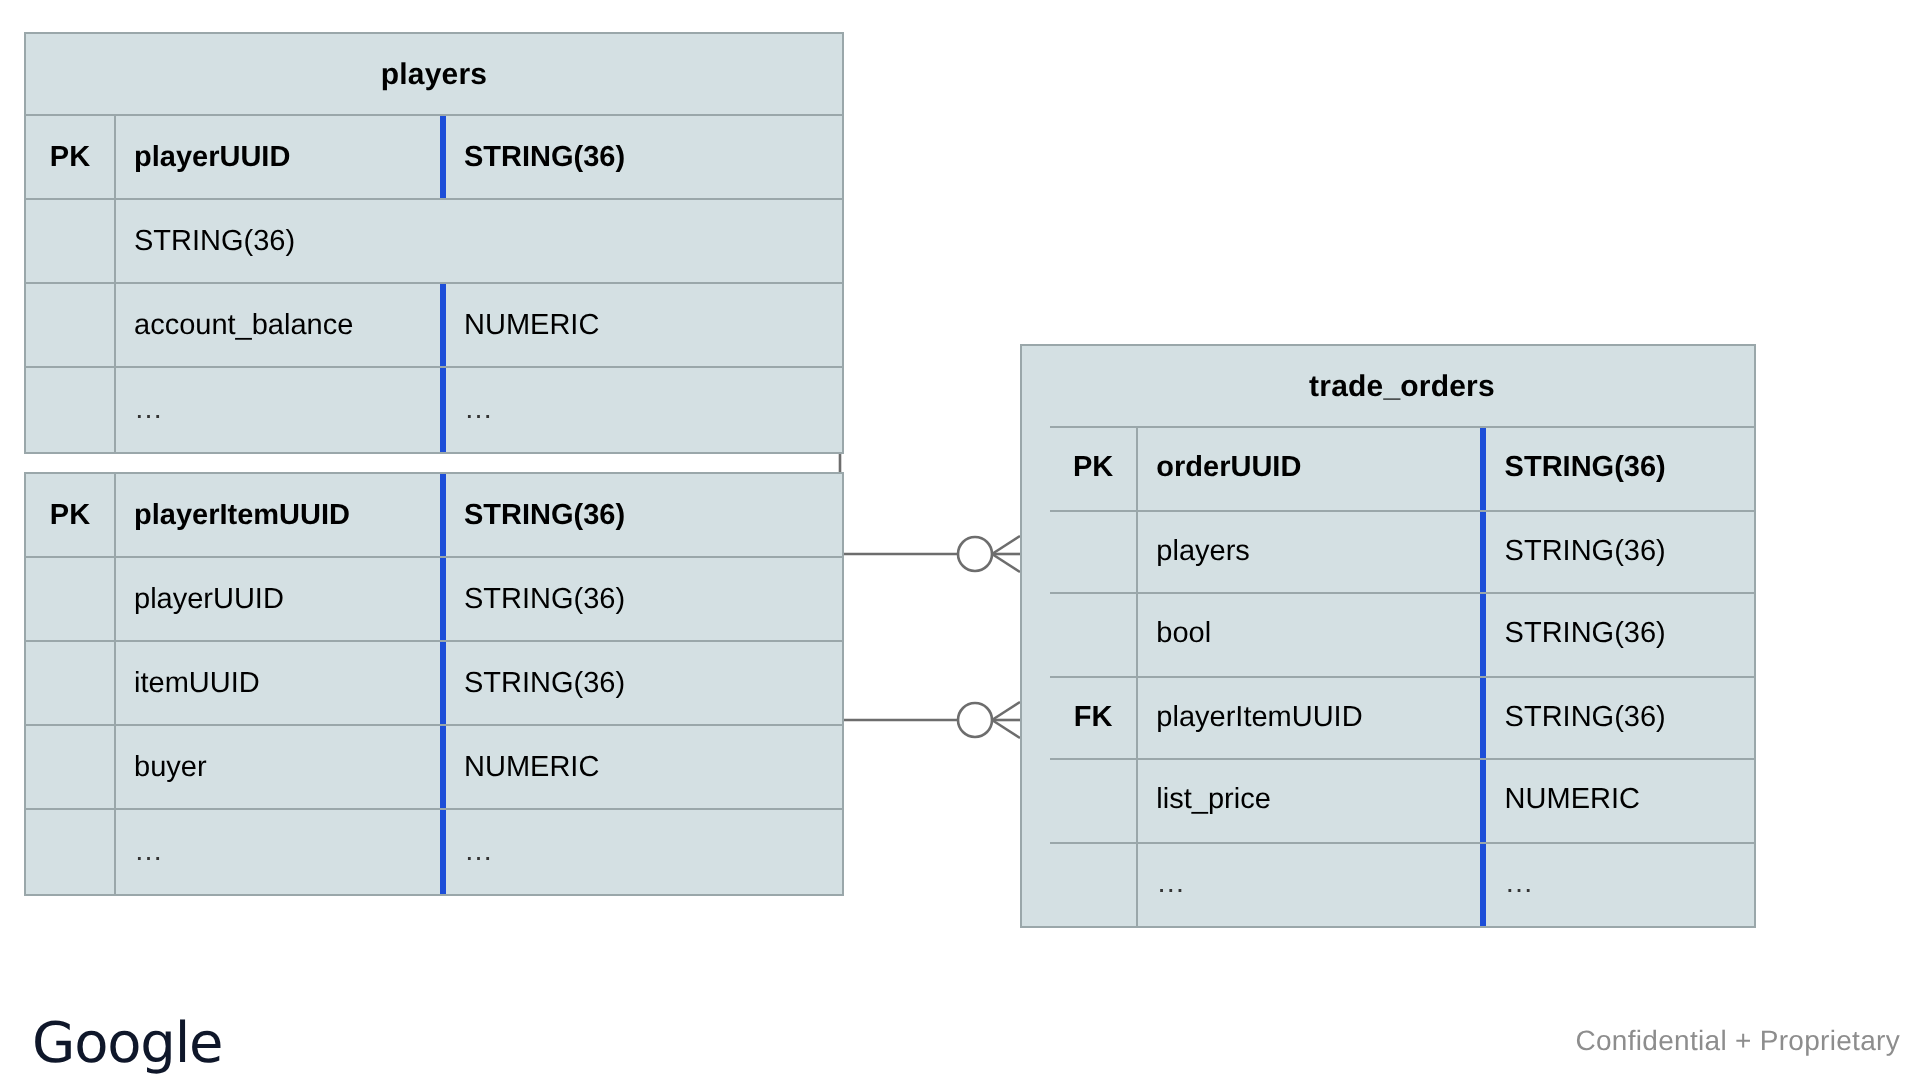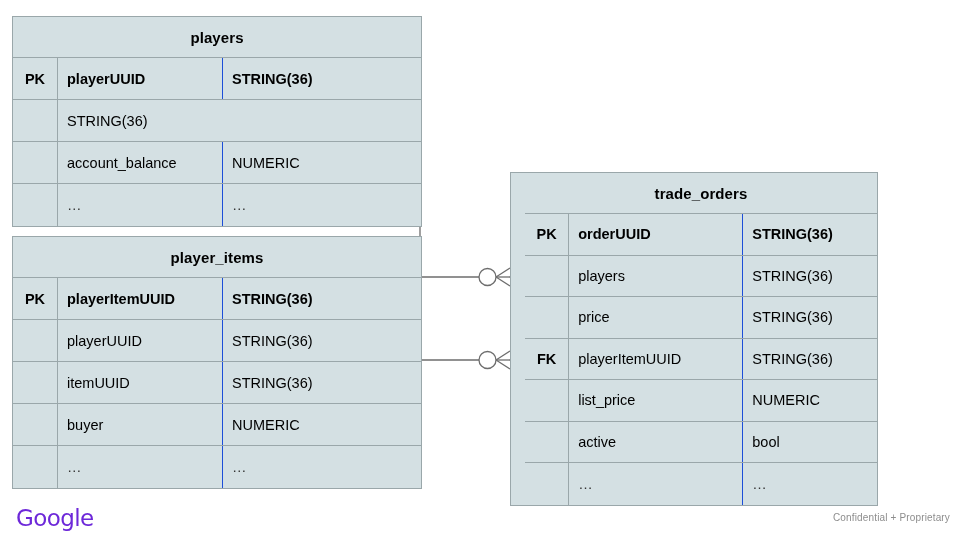--- a/index.html
+++ b/index.html
@@ -36,21 +36,21 @@
     font-size:14.5px;color:#000000;
     overflow:hidden;white-space:nowrap;
   }
   .cell.key{
     justify-content:center;
     font-weight:bold;
     border-right:1px solid #9aa7aa;
   }
   .cell.name{
     padding-left:9px;
-    border-right:1px solid #1d4ed8;
+    border-right:3px solid #1d4ed8;
   }
   .cell.type{padding-left:9px;text-align:center;}
   .row.pk .cell.name,.row.pk .cell.type{font-weight:bold;}
   .cell.dots{color:#333;letter-spacing:1px;}
 
   
   .left{left:12px;width:410px;}
   .left .title{height:41px;}
   .left .row{height:42px;}
   .left .cell.key{width:45px;}
@@ -70,25 +70,25 @@
   #tbl-trade-orders{top:172px;padding-left:14px;}
 
   
   #connectors{position:absolute;left:0;top:0;width:960px;height:540px;
     pointer-events:none;}
 
   
   .g-logo{
     position:absolute;left:16px;top:505px;
     font-family:"DejaVu Sans","Liberation Sans",sans-serif;
-    font-size:23px;color:#6d28d9;letter-spacing:-0.6px;
+    font-size:28px;color:#0f172a;letter-spacing:-0.6px;
   }
   .confidential{
     position:absolute;right:10px;top:512px;
-    font-size:10px;color:#8d8d8d;letter-spacing:.15px;
+    font-size:14px;color:#8d8d8d;letter-spacing:.15px;
   }
 </style>
 </head>
 <body>
 
 <div id="canvas">
 
   <svg id="connectors" viewBox="0 0 960 540" width="960" height="540">
     <g fill="none" stroke="#6d6d6d" stroke-width="1.3" shape-rendering="geometricPrecision">
 
@@ -137,21 +137,20 @@
       <div class="cell type">NUMERIC</div>
     </div>
     <div class="row last">
       <div class="cell key"></div>
       <div class="cell name dots">…</div>
       <div class="cell type dots">…</div>
     </div>
   </div>
 
   <div class="entity left" id="tbl-player-items">
-    <div class="title">player_items</div>
 
     <div class="row pk">
       <div class="cell key">PK</div>
       <div class="cell name">playerItemUUID</div>
       <div class="cell type">STRING(36)</div>
     </div>
     <div class="row">
       <div class="cell key"></div>
       <div class="cell name">playerUUID</div>
       <div class="cell type">STRING(36)</div>
@@ -181,38 +180,33 @@
       <div class="cell name">orderUUID</div>
       <div class="cell type">STRING(36)</div>
     </div>
     <div class="row">
       <div class="cell key"></div>
       <div class="cell name">players</div>
       <div class="cell type">STRING(36)</div>
     </div>
     <div class="row">
       <div class="cell key"></div>
-      <div class="cell name">price</div>
+      <div class="cell name">bool</div>
       <div class="cell type">STRING(36)</div>
     </div>
     <div class="row">
       <div class="cell key">FK</div>
       <div class="cell name">playerItemUUID</div>
       <div class="cell type">STRING(36)</div>
     </div>
     <div class="row">
       <div class="cell key"></div>
       <div class="cell name">list_price</div>
       <div class="cell type">NUMERIC</div>
     </div>
-    <div class="row">
-      <div class="cell key"></div>
-      <div class="cell name">active</div>
-      <div class="cell type">bool</div>
-    </div>
     <div class="row last">
       <div class="cell key"></div>
       <div class="cell name dots">…</div>
       <div class="cell type dots">…</div>
     </div>
   </div>
 
   <div class="g-logo">Google</div>
   <div class="confidential">Confidential + Proprietary</div>
 

